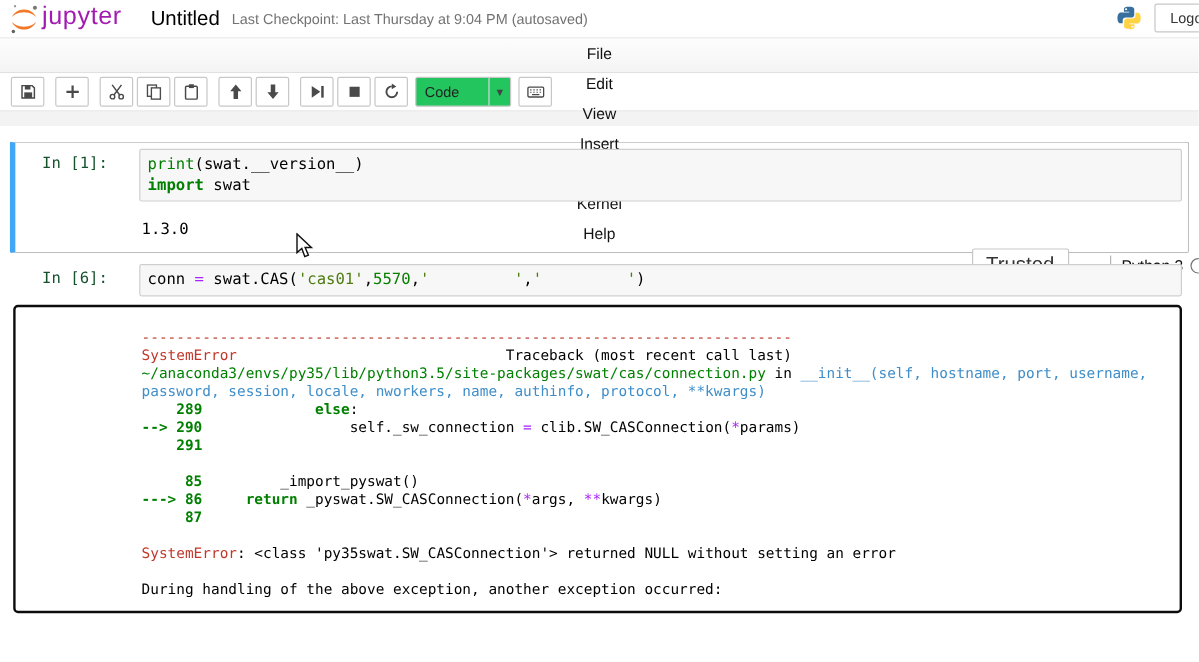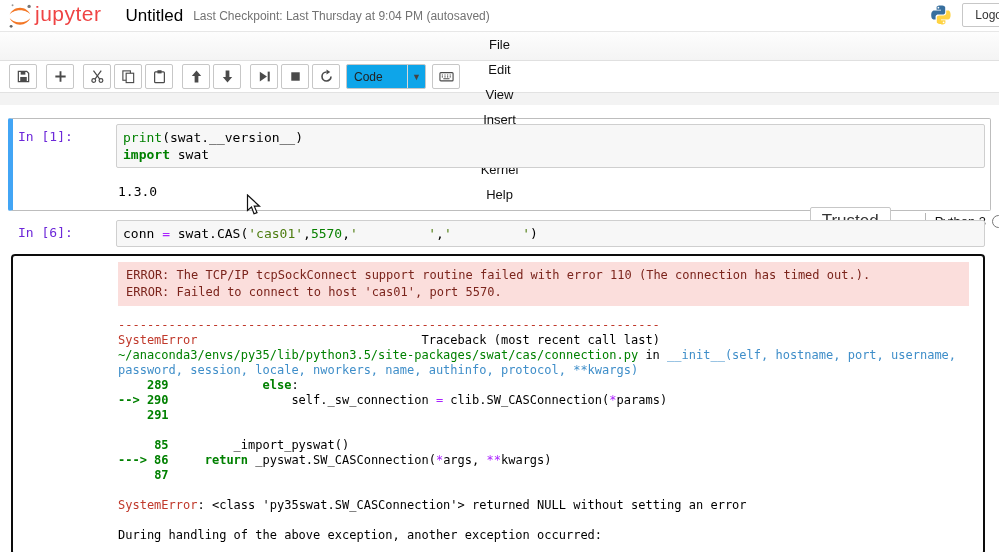--- a/index.html
+++ b/index.html
@@ -2,21 +2,21 @@
 <html><head>
 <meta charset="utf-8">
 <style>
   * { margin:0; padding:0; box-sizing:border-box; }
   html,body { width:999px; height:552px; overflow:hidden; background:#fff;
               font-family:"Liberation Sans", sans-serif; position:relative; }
 
   
   #header { height:31px; display:flex; align-items:center; padding-left:8px; position:relative; background:#fff; }
   .logo { display:flex; align-items:center; gap:3px; cursor:pointer; }
-  .logo-text { font-size:21px; color:#ef4444; letter-spacing:.5px; position:relative; top:-2px; }
+  .logo-text { font-size:21px; color:#a21caf; letter-spacing:.5px; position:relative; top:-2px; }
   .nb-title { margin-left:24px; font-size:17px; color:#000; cursor:pointer; }
   .checkpoint { margin-left:10px; font-size:12px; color:#737373; }
   .header-right { position:absolute; right:-26px; top:3px; display:flex; align-items:center; gap:10px; }
   .logout-btn { font-size:12px; color:#333; background:#fff; border:1px solid #c7c7c7; border-radius:2px; padding:4px 12px; cursor:pointer; }
 
   
   #menubar { height:30px; background:linear-gradient(#fdfdfd,#f4f4f4); border-top:1px solid #e7e7e7;
              border-bottom:1px solid #e0e0e0; display:flex; align-items:center; padding:0 4px;flex-direction:column; }
   .menu-item { padding:5px 12px; font-size:13px; color:#111; cursor:pointer; }
   .menubar-right { margin-left:auto; display:flex; align-items:center; margin-right:-10px; }
@@ -25,34 +25,34 @@
   .kernel-divider { border-left:1px solid #b5b5b5; height:17px; margin-right:9px; }
   .kernel-name { font-size:13px; color:#111; margin-right:6px; white-space:nowrap; }
   .kernel-circle { width:13px; height:13px; border:1.5px solid #777; border-radius:50%; flex:none; }
 
   
   #toolbar { height:32px; display:flex; align-items:center; padding:0 9px; background:#fff; border-bottom:1px solid #e2e2e2; }
   .tbtn { width:28px; height:25px; border:1px solid #c7c7c7; border-radius:2px; background:#fff;
           display:inline-flex; align-items:center; justify-content:center; margin-right:3px; cursor:pointer; }
   .ticon { width:15px; height:15px; display:block; }
   .tb-gap { width:6px; flex:none; }
-  .celltype { height:25px; min-width:80px; border:1px solid #c7c7c7; border-radius:2px; background:#0ea5e9;
+  .celltype { height:25px; min-width:80px; border:1px solid #c7c7c7; border-radius:2px; background:#22c55e;
               display:inline-flex; align-items:center; font-size:12px; color:#222; padding-left:7px; cursor:pointer; margin:0 6px 0 3px; }
   .celltype .caret-box { margin-left:auto; border-left:1px solid #d8d8d8; align-self:stretch; display:flex;
                          align-items:center; padding:0 4px; font-size:9px; color:#444; }
 
   #nb-strip { height:12px; background:#f3f3f3; }
 
   
   #notebook { padding:13px 8px 0 8px; background:#fff; }
   .cell { border:1px solid transparent; border-left:5px solid transparent; padding:5px; margin-bottom:3px; border-radius:2px; }
   .cell.selected { border-color:#bdbdbd; border-left-color:#42a5f5; }
   .row { display:flex; }
-  .prompt { width:98px; flex:none; text-align:left; padding:5px 9px 0 0;
-            font-family:"DejaVu Sans Mono", monospace; font-size:13px; color:#6d28d9; }
+  .prompt { width:98px; flex:none; text-align:center; padding:5px 9px 0 0;
+            font-family:"DejaVu Sans Mono", monospace; font-size:13px; color:#14532d; }
   .input-area { flex:1; min-width:0; border:1px solid #cfcfcf; border-radius:2px; background:#f7f7f7; padding:4px 6px; cursor:text; }
   .code { font-family:"DejaVu Sans Mono", monospace; font-size:13px; line-height:17px; color:#000; }
   .tline { white-space:pre-wrap; word-break:break-all; }
   .out-row { margin-top:11px; }
   .output-text { font-family:"DejaVu Sans Mono", monospace; font-size:13px; color:#000; padding:5px 0 6px 2px; }
 
   .black-box { border:2px solid #0c0c0c; border-radius:4px; margin:7px 0 0 -7px; padding:6px 14px 10px 7px; }
   .out-col { flex:1; min-width:0; }
   .stderr { background:#fbdedc; padding:5px 8px; font-family:"DejaVu Sans Mono", monospace;
             font-size:12px; line-height:17px; }
@@ -215,24 +215,20 @@
       <div class="input-area">
         <div class="code">
             <div class="tline"><span class="pl">conn </span><span class="op">=</span><span class="pl"> swat.CAS(</span><span class="st">'cas01'</span><span class="pl">,</span><span class="nb">5570</span><span class="pl">,</span><span class="st">'         '</span><span class="pl">,</span><span class="st">'         '</span><span class="pl">)</span></div>
           </div>
       </div>
     </div>
     <div class="black-box">
       <div class="row">
         <div class="prompt"></div>
         <div class="out-col">
-          <div class="stderr">
-              <div class="tline"><span class="err">ERROR: The TCP/IP tcpSockConnect support routine failed with error 110 (The connection has timed out.).</span></div>
-              <div class="tline"><span class="err">ERROR: Failed to connect to host 'cas01', port 5570.</span></div>
-            </div>
           <div class="traceback">
               <div class="tline"><span class="red">---------------------------------------------------------------------------</span></div>
               <div class="tline"><span class="red">SystemError</span><span class="pl">                               Traceback (most recent call last)</span></div>
               <div class="tline"><span class="grn">~/anaconda3/envs/py35/lib/python3.5/site-packages/swat/cas/connection.py</span><span class="pl"> in </span><span class="cyn">__init__(self, hostname, port, username, password, session, locale, nworkers, name, authinfo, protocol, **kwargs)</span></div>
               <div class="tline"><span class="pl">    </span><span class="tn">289</span><span class="pl">             </span><span class="kw">else</span><span class="pl">:</span></div>
               <div class="tline"><span class="tn">--&gt; 290</span><span class="pl">                 self._sw_connection </span><span class="op">=</span><span class="pl"> clib.SW_CASConnection(</span><span class="op">*</span><span class="pl">params)</span></div>
               <div class="tline"><span class="pl">    </span><span class="tn">291</span><span class="pl"> </span></div>
               <div class="tline"><span class="pl"> </span></div>
               <div class="tline"><span class="pl">     </span><span class="tn">85</span><span class="pl">         _import_pyswat()</span></div>
               <div class="tline"><span class="tn">---&gt; 86</span><span class="pl">     </span><span class="kw">return</span><span class="pl"> _pyswat.SW_CASConnection(</span><span class="op">*</span><span class="pl">args, </span><span class="op">**</span><span class="pl">kwargs)</span></div>

